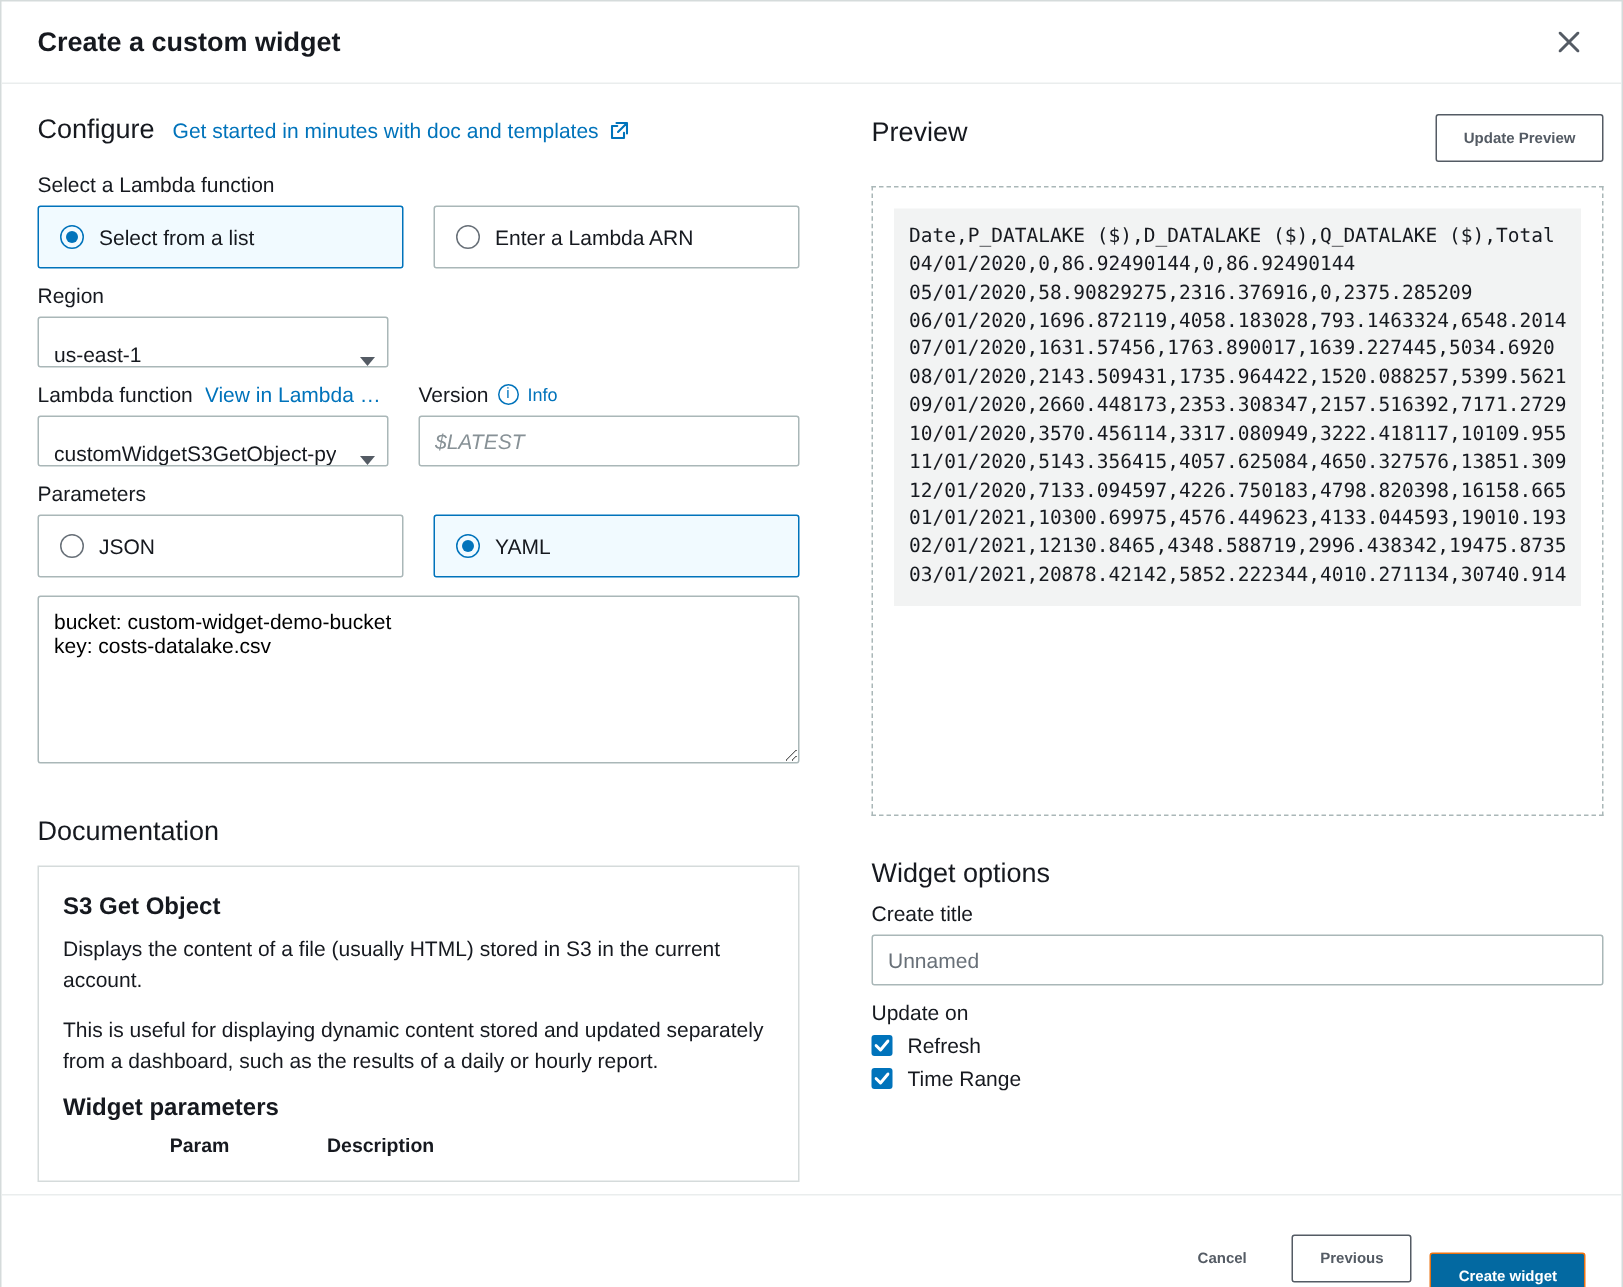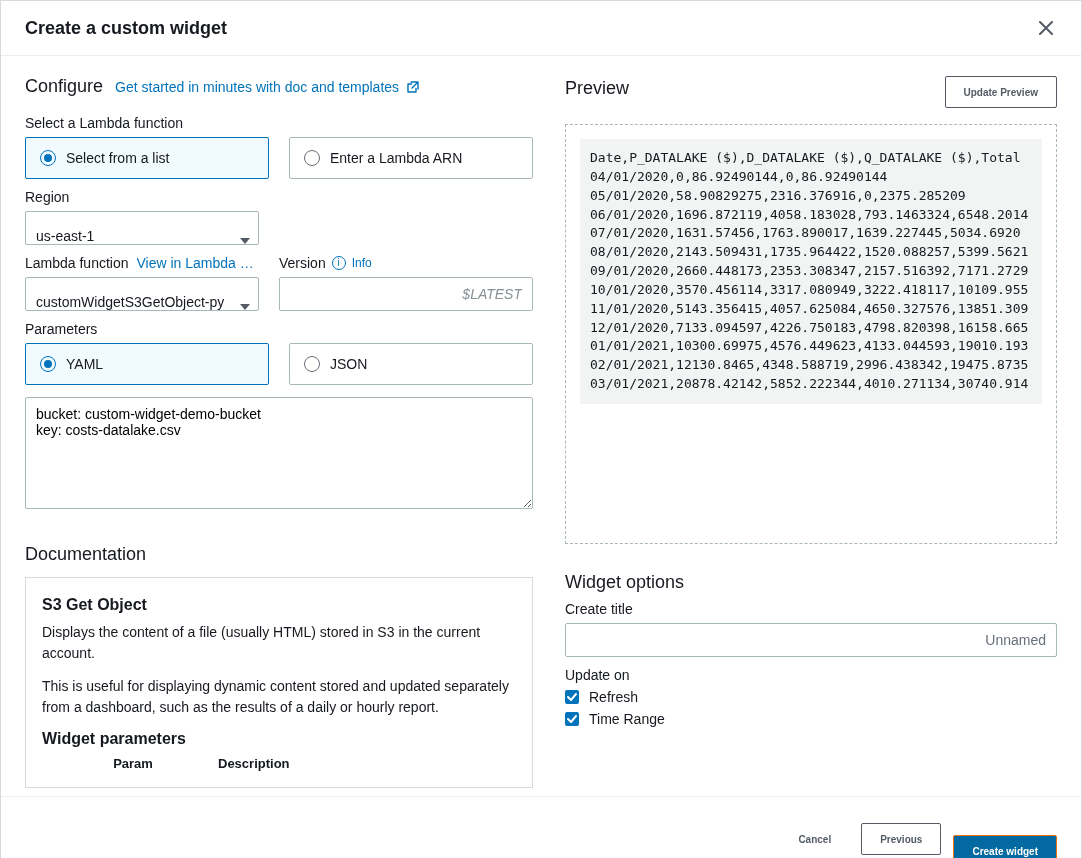--- a/index.html
+++ b/index.html
@@ -33,21 +33,21 @@
     background: none; border: none;
     font-size: 20px; cursor: pointer;
     color: #545b64;
     padding: 4px;
     line-height: 1;
   }
   .close-btn svg { display:block; }
   .modal-body {
     display: flex;
     padding: 20px 24px 8px 24px;
-    gap: 32px;
+    gap: 48px;
   }
   .col-left { flex: 0 0 508px; }
   .col-right { flex: 1; }
   .section-heading {
     font-size: 18px;
     font-weight: 400;
     margin: 0 0 8px 0;
     display: inline;
   }
   .config-row { display:flex; align-items:baseline; gap:12px; margin-bottom: 4px;}
@@ -125,21 +125,20 @@
   .row-flex { display:flex; gap:20px; align-items:flex-end;}
   .field { display:flex; flex-direction:column; flex:1; }
   .text-input {
     height: 34px;
     width: 100%;
     border: 1px solid #aab7b8;
     border-radius: 2px;
     padding: 0 10px;
     font-size:14px;
     font-family: inherit;
-    text-align: right;
   }
   .text-input::placeholder { color:#879196; font-style: italic;}
   .text-input.noitalic::placeholder { font-style: normal; color:#687078;}
   .textarea {
     width: 100%;
     height: 112px;
     border: 1px solid #aab7b8;
     border-radius: 2px;
     padding: 8px 10px;
     font-size:14px;
@@ -297,27 +296,27 @@
             <span>Version</span>
             <span class="info-icon">i</span>
             <span class="info-link">Info</span>
           </div>
           <input class="text-input" type="text" placeholder="$LATEST" style="">
         </div>
       </div>
 
       <div class="label">Parameters</div>
       <div class="radio-tiles2">
+        <div class="tile">
+          <span class="radio-dot"></span>
+          <span>JSON</span>
+        </div>
         <div class="tile selected">
           <span class="radio-dot"></span>
           <span>YAML</span>
-        </div>
-        <div class="tile">
-          <span class="radio-dot"></span>
-          <span>JSON</span>
         </div>
       </div>
 
       <div style="height:12px"></div>
       <textarea class="textarea" style="">bucket: custom-widget-demo-bucket
 key: costs-datalake.csv</textarea>
 
       
       <div class="doc-heading">Documentation</div>
       <div class="doc-box">

